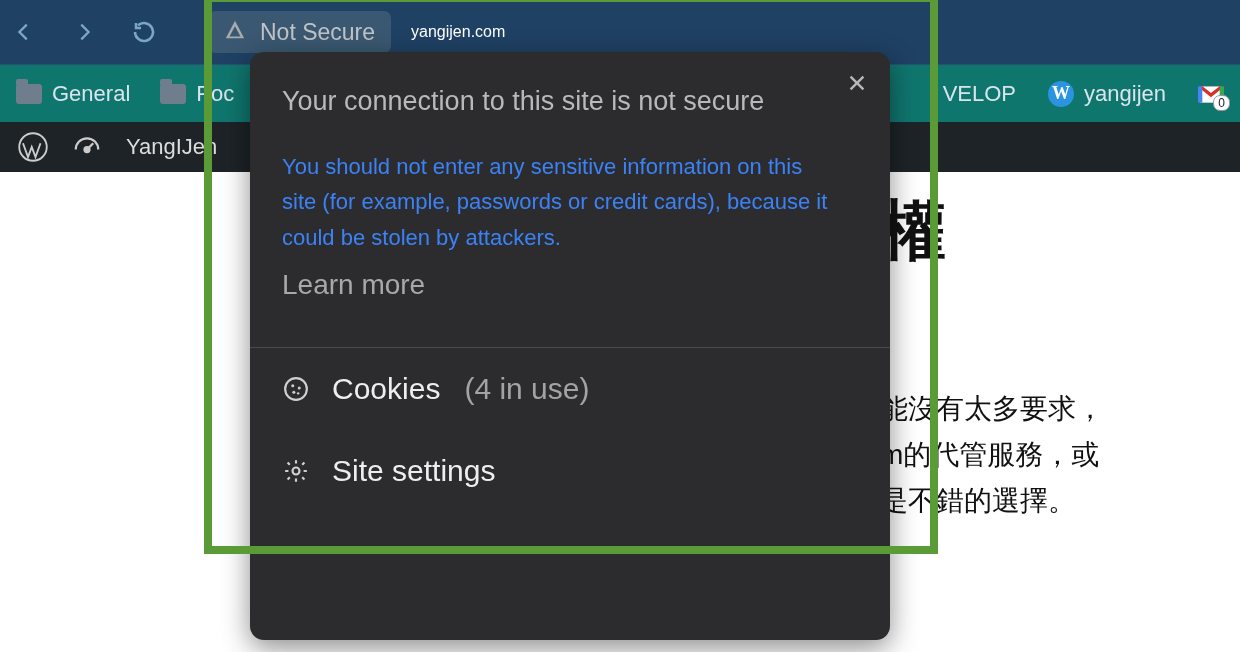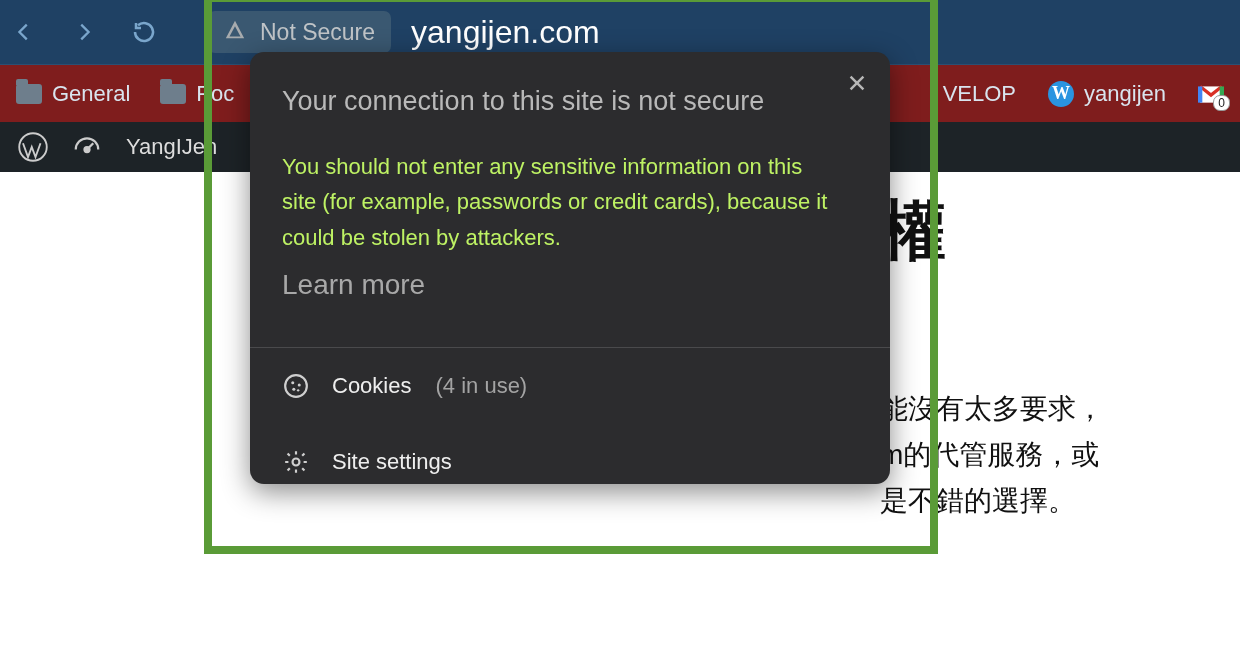--- a/index.html
+++ b/index.html
@@ -22,26 +22,26 @@
     align-items: center;
     background: #3a5871;
     border-radius: 7px;
     height: 42px;
     padding: 0 16px;
     gap: 14px;
     margin-left: 18px;
   }
   .addr-chip.notsecure { color: #bfc3c6; }
   .ns-text { font-size: 23px; color: #c0c4c7; }
-  .addr-domain { font-size: 32px; color: #fff; padding-left: 6px; }
+  .addr-domain { font-size: 16px; color: #fff; padding-left: 6px; }
 
   
   .bm-row {
     height: 58px;
-    background: #7f1d1d;
+    background: #0f766e;
     border-top: 1px solid #2b4f73;
     display: flex;
     align-items: center;
     gap: 18px;
     padding: 0 10px;
     color: #d9e4ee;
     font-size: 22px;
   }
   .bm-item { display: flex; align-items: center; gap: 10px; padding: 4px 6px; cursor: pointer; }
   .folder-icon { width: 26px; height: 20px; background: #6e7e8c; border-radius: 3px; position: relative; }
@@ -76,34 +76,34 @@
   }
   .page h1 { font-size: 66px; font-weight: 900; letter-spacing: 2px; padding-left: 880px; white-space: nowrap; font-family: "PingFang TC","Hiragino Sans", sans-serif; }
   .page p { font-size: 28px; line-height: 1.65; padding-left: 880px; white-space: nowrap; margin-top: 110px; font-family: "PingFang TC","Hiragino Sans", sans-serif; }
 
   
   .sec-popup {
     position: absolute;
     left: 250px;
     top: 52px;
     width: 640px;
-    height: 432px;
+    height: 588px;
     background: #2c2c2e;
     border-radius: 14px;
     box-shadow: 0 8px 28px rgba(0,0,0,.45);
     color: #ddd;
     padding: 30px 32px 0 32px;
     overflow: hidden;
   }
   .sec-popup .close { position:absolute; top:20px; right:22px; color:#b8b8b8; cursor:pointer; }
   .sec-popup h2 { font-size: 27px; font-weight: 400; color: #b9b9b9; line-height: 1.45; margin-bottom: 24px; max-width: 520px; }
-  .sec-popup .body { font-size: 22px; color: #bef264; line-height: 1.6; margin-bottom: 14px; max-width: 560px; margin-top: 28px; }
+  .sec-popup .body { font-size: 22px; color: #3b82f6; line-height: 1.6; margin-bottom: 14px; max-width: 560px; margin-top: 28px; }
   .sec-popup .learn { font-size: 28px; color: #a8a8a8; cursor: pointer; }
   .sec-popup .sep { border-top: 1px solid #4a4a4c; margin: 46px -32px 0 -32px; }
-  .sec-popup .row { display:flex; align-items:center; gap: 22px; padding: 24px 0; font-size:22px; color:#eee; cursor:pointer; }
+  .sec-popup .row { display:flex; align-items:center; gap: 22px; padding: 24px 0; font-size:30px; color:#eee; cursor:pointer; }
   .sec-popup .row .muted { color:#a3a3a3; margin-left: 2px; }
   .sec-popup .row-icon { width:28px; height:28px; color:#cfcfcf; display:flex; align-items:center; justify-content:center; }
 
   
   .hl {
     position: absolute;
     left: 204px;
     top: -6px;
     width: 734px;
     height: 560px;

